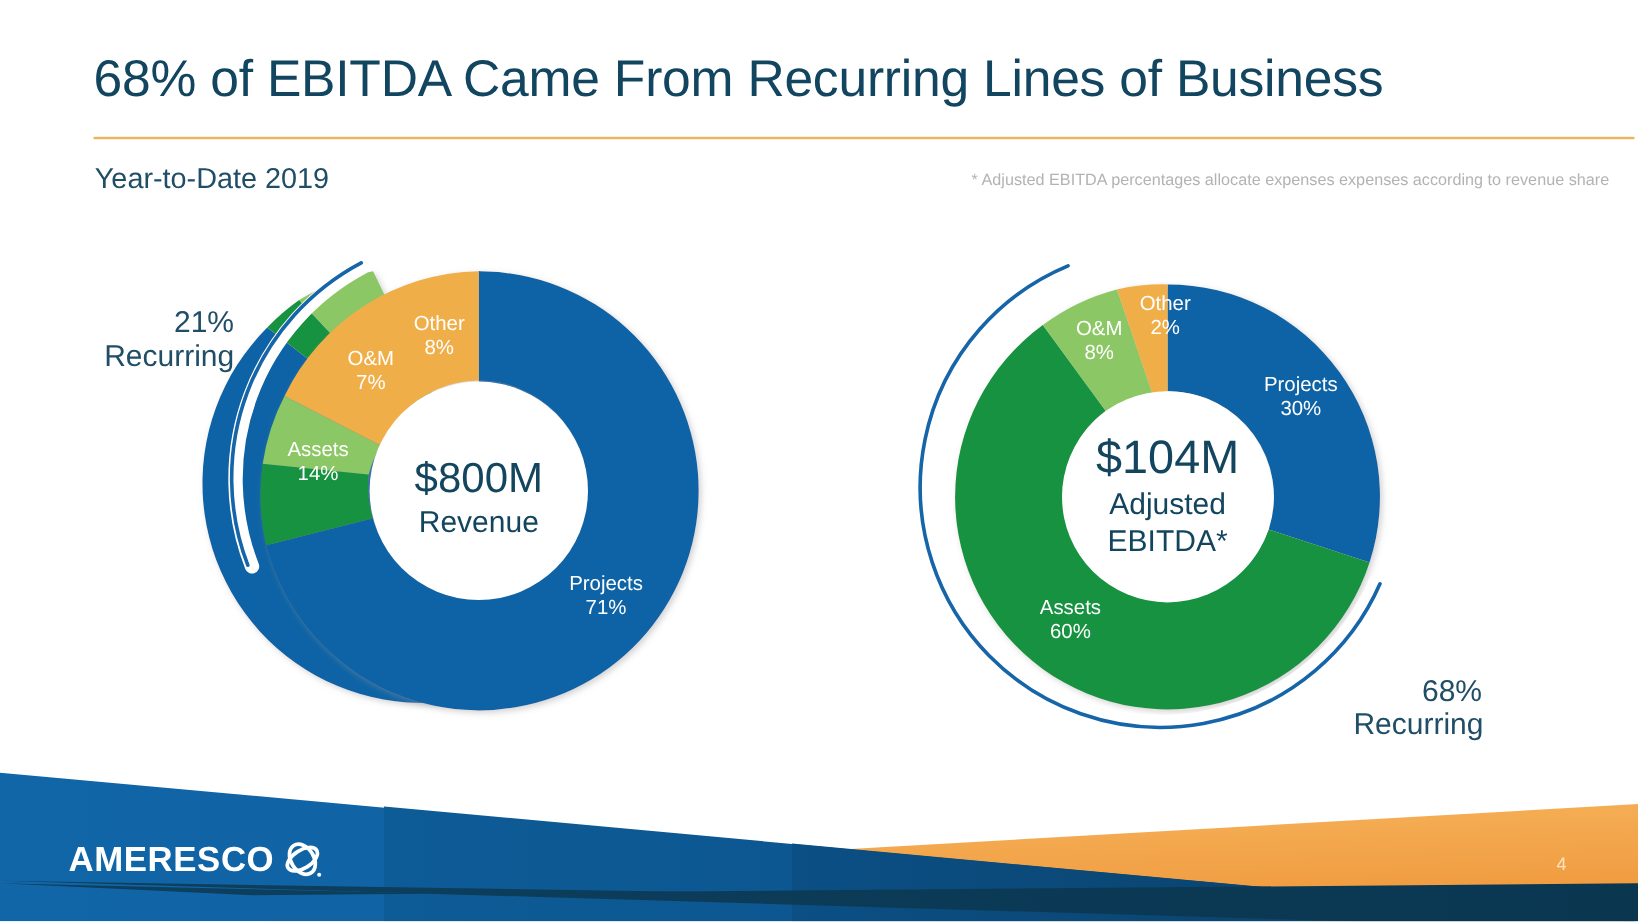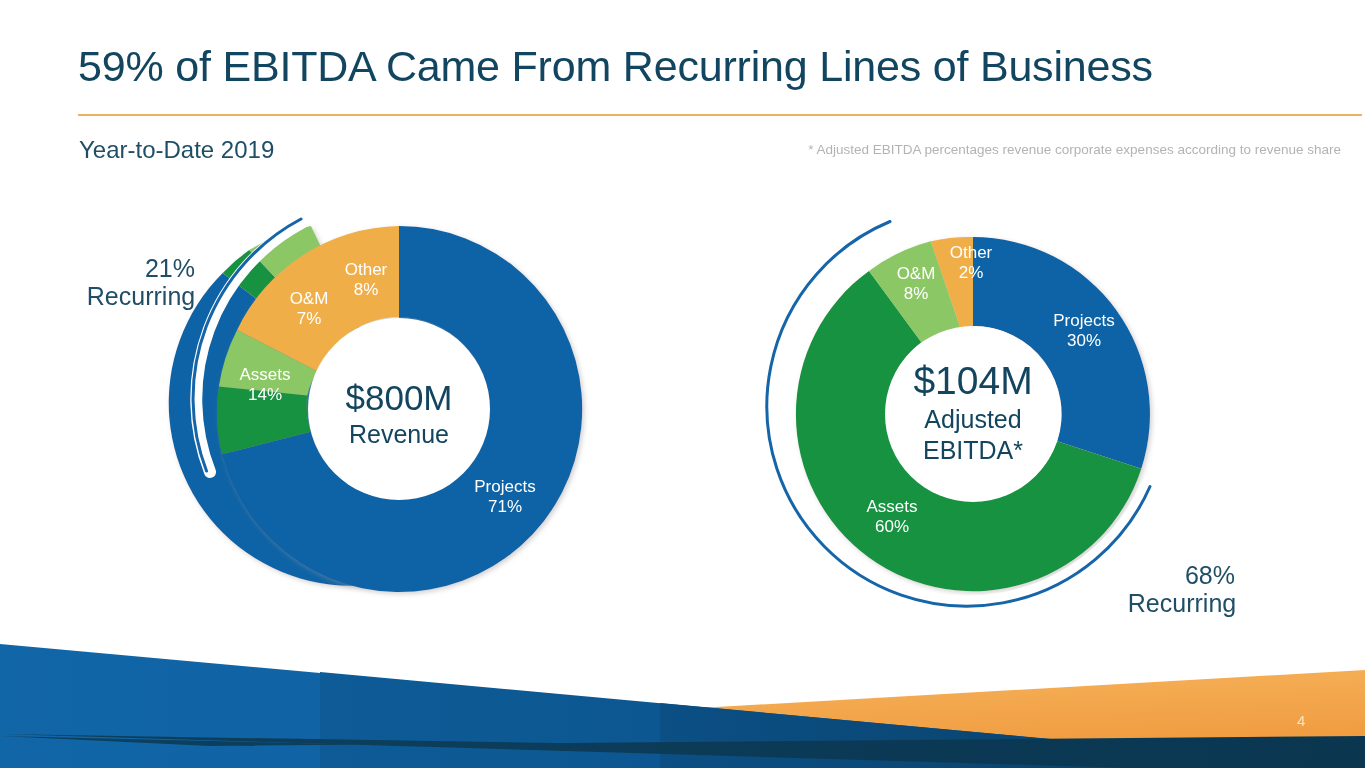--- a/index.html
+++ b/index.html
@@ -110,24 +110,24 @@
     top: 712px;
     color: #fbe3bd;
     font-size: 15px;
   }
 </style>
 </head>
 <body>
 
 <div id="slide">
 
-  <div id="title">59% of EBITDA Came From Recurring Lines of Business</div>
+  <div id="title">68% of EBITDA Came From Recurring Lines of Business</div>
   <div id="title-rule"></div>
   <div id="subtitle">Year-to-Date 2019</div>
-  <div id="footnote">* Adjusted EBITDA percentages revenue corporate expenses according to revenue share</div>
+  <div id="footnote">* Adjusted EBITDA percentages allocate expenses expenses according to revenue share</div>
 
   <div class="chart-block" style="left:78px; top:200px; width:560px; height:420px;">
     <svg class="chart-svg" width="560" height="420" viewBox="0 0 560 420">
 
       <defs>
         <filter id="sh1" x="-20%" y="-20%" width="150%" height="150%">
           <feDropShadow dx="2" dy="2" stdDeviation="2.5" flood-color="#9a9a9a" flood-opacity="0.45"></feDropShadow>
         </filter>
       </defs>
 
@@ -284,16 +284,26 @@
 
       <polygon points="0,14 1365,138 0,138" fill="url(#gb1)"></polygon>
       <polygon points="320,42 1365,138 320,138" fill="url(#gb2)"></polygon>
       <polygon points="660,73 1365,138 660,138" fill="url(#gb3)"></polygon>
 
       <polygon points="0,106 1365,138 1365,106 210,116 0,106" fill="url(#gdk)"></polygon>
       <polygon points="0,104 1130,138 1365,138 1365,126 0,104" fill="url(#gdk)"></polygon>
     </svg>
   </div>
 
+  <div id="logo">
+    <span id="logo-word">AMERESCO</span>
+    <svg width="40" height="38" viewBox="0 0 40 38">
+      <g fill="none" stroke="#ffffff" stroke-width="3.1">
+        <ellipse cx="19" cy="18" rx="9.5" ry="13.5" transform="rotate(-32 19 18)"></ellipse>
+        <ellipse cx="19" cy="18" rx="14" ry="7.5" transform="rotate(-32 19 18)"></ellipse>
+      </g>
+      <circle cx="33" cy="31" r="1.7" fill="#ffffff"></circle>
+    </svg>
+  </div>
 
   <div id="page-number">4</div>
 
 </div>
 
 </body></html>

